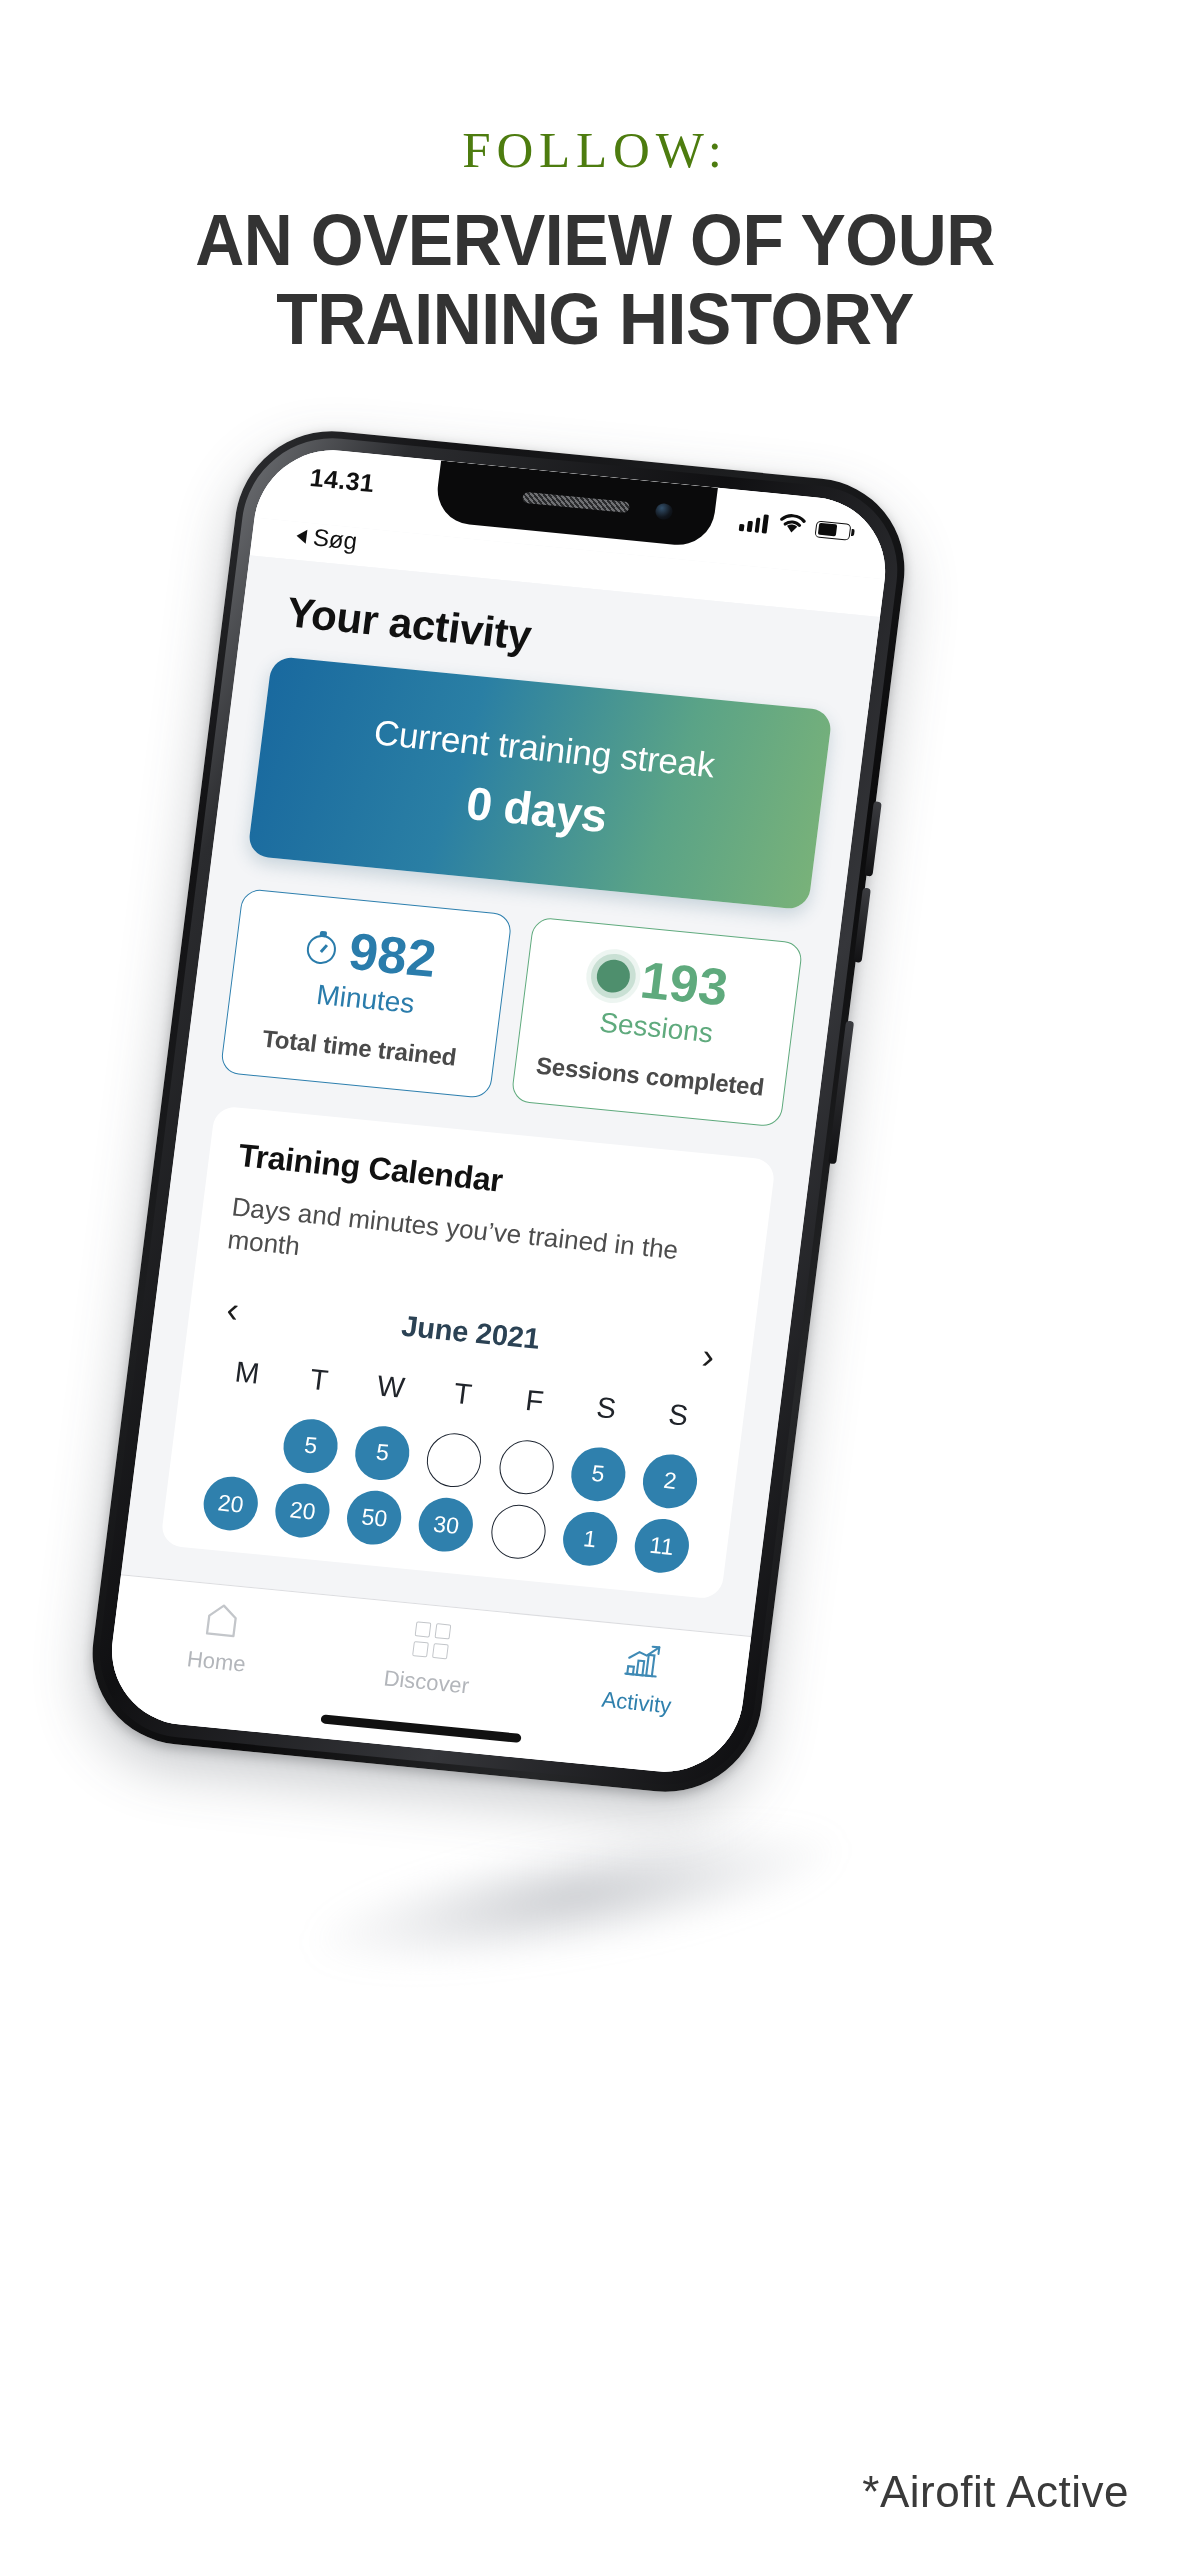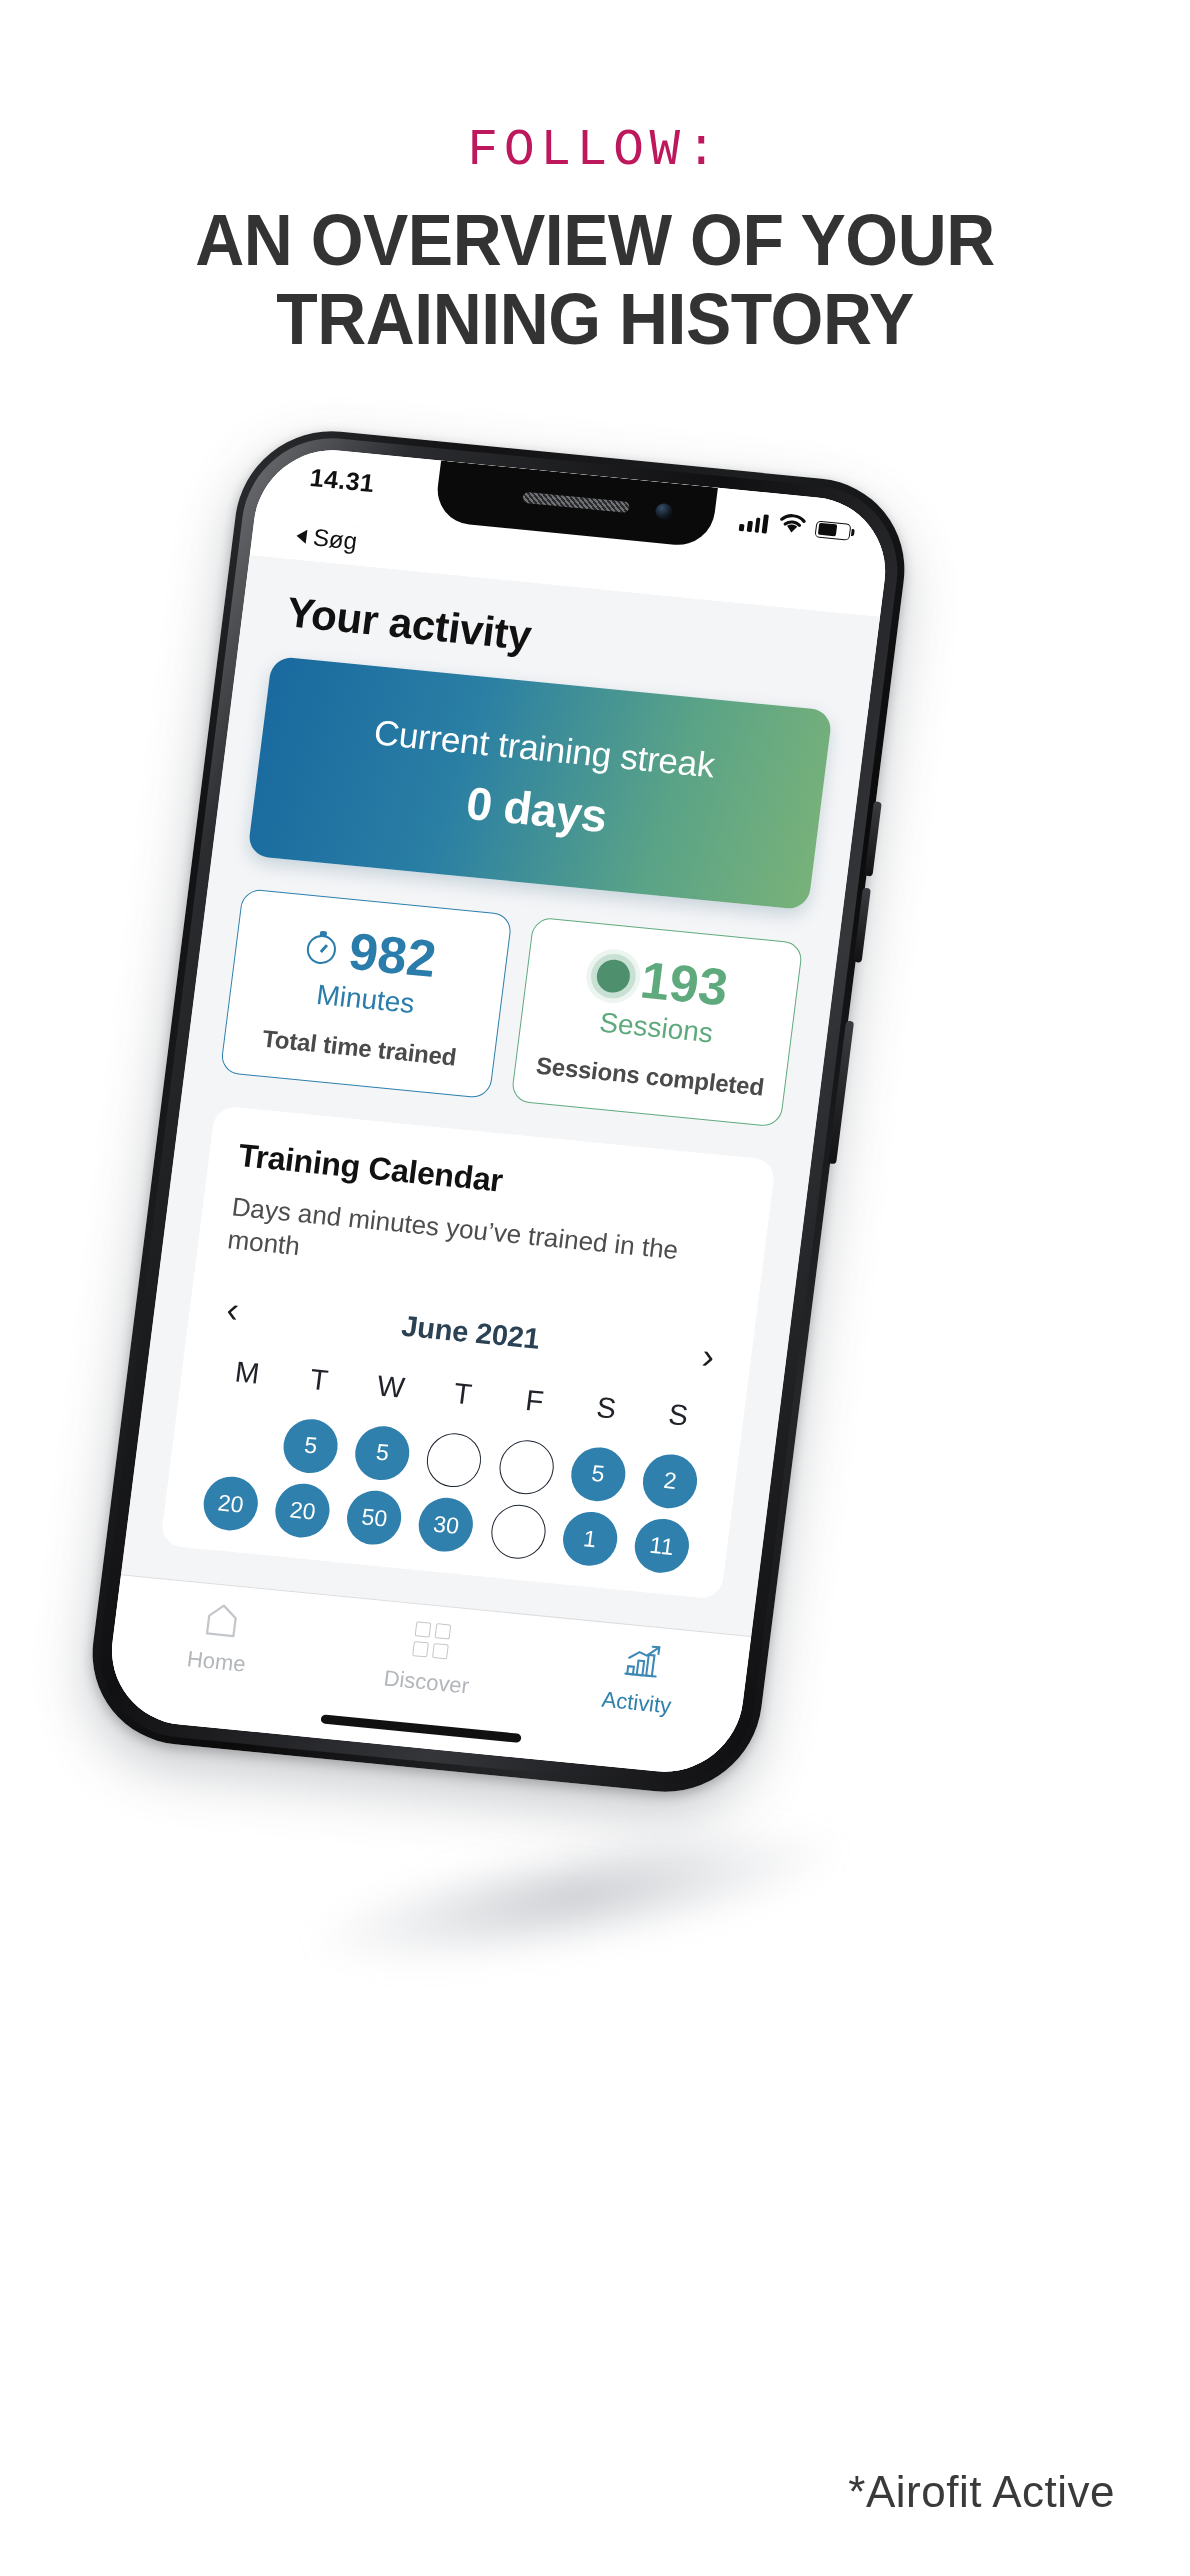--- a/index.html
+++ b/index.html
@@ -13,40 +13,40 @@
 
   
   .promo{
     position:absolute;left:0;top:0;width:1190px;
     text-align:center;
   }
   .promo-eyebrow{
     margin-top:125px;
     font-size:51px;
     letter-spacing:5.8px;
-    color:#be185d;
+    color:#4d7c0f;
     font-weight:400;
     line-height:1;
-    font-family:Liberation Mono, monospace;
+    font-family:Liberation Serif, serif;
   }
   .promo-title{
     margin-top:25px;
     font-size:73px;
     line-height:1.08;
     font-weight:bold;
     letter-spacing:-0.5px;
     color:#333333;
     transform:scaleX(0.93);
   }
   .promo-title div{white-space:nowrap;}
 
   
   .footer-caption{
     position:absolute;
-    right:75px;bottom:59px;
+    right:61px;bottom:59px;
     font-size:44px;
     color:#3a3a3a;
     letter-spacing:0.5px;
     font-weight:400;
   }
 
   
   .phone-stage{
     position:absolute;
     left:163px; top:450px;

